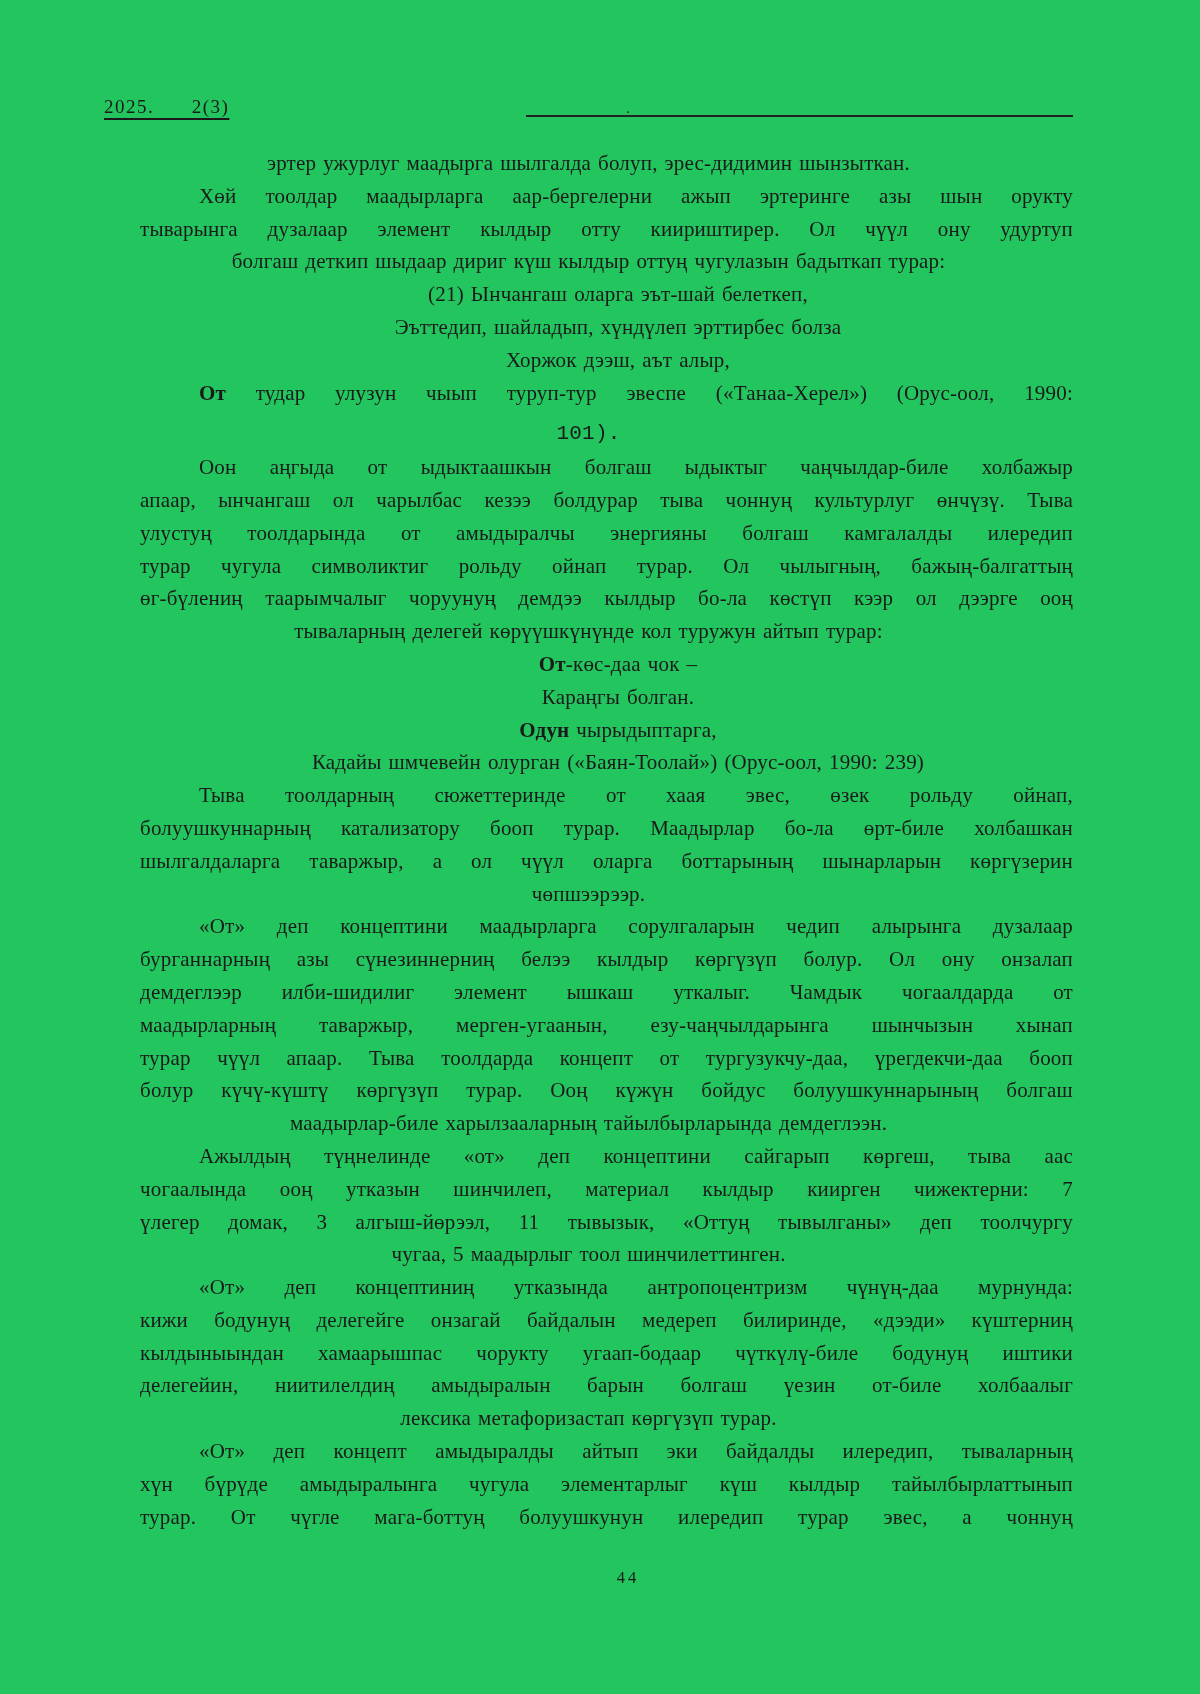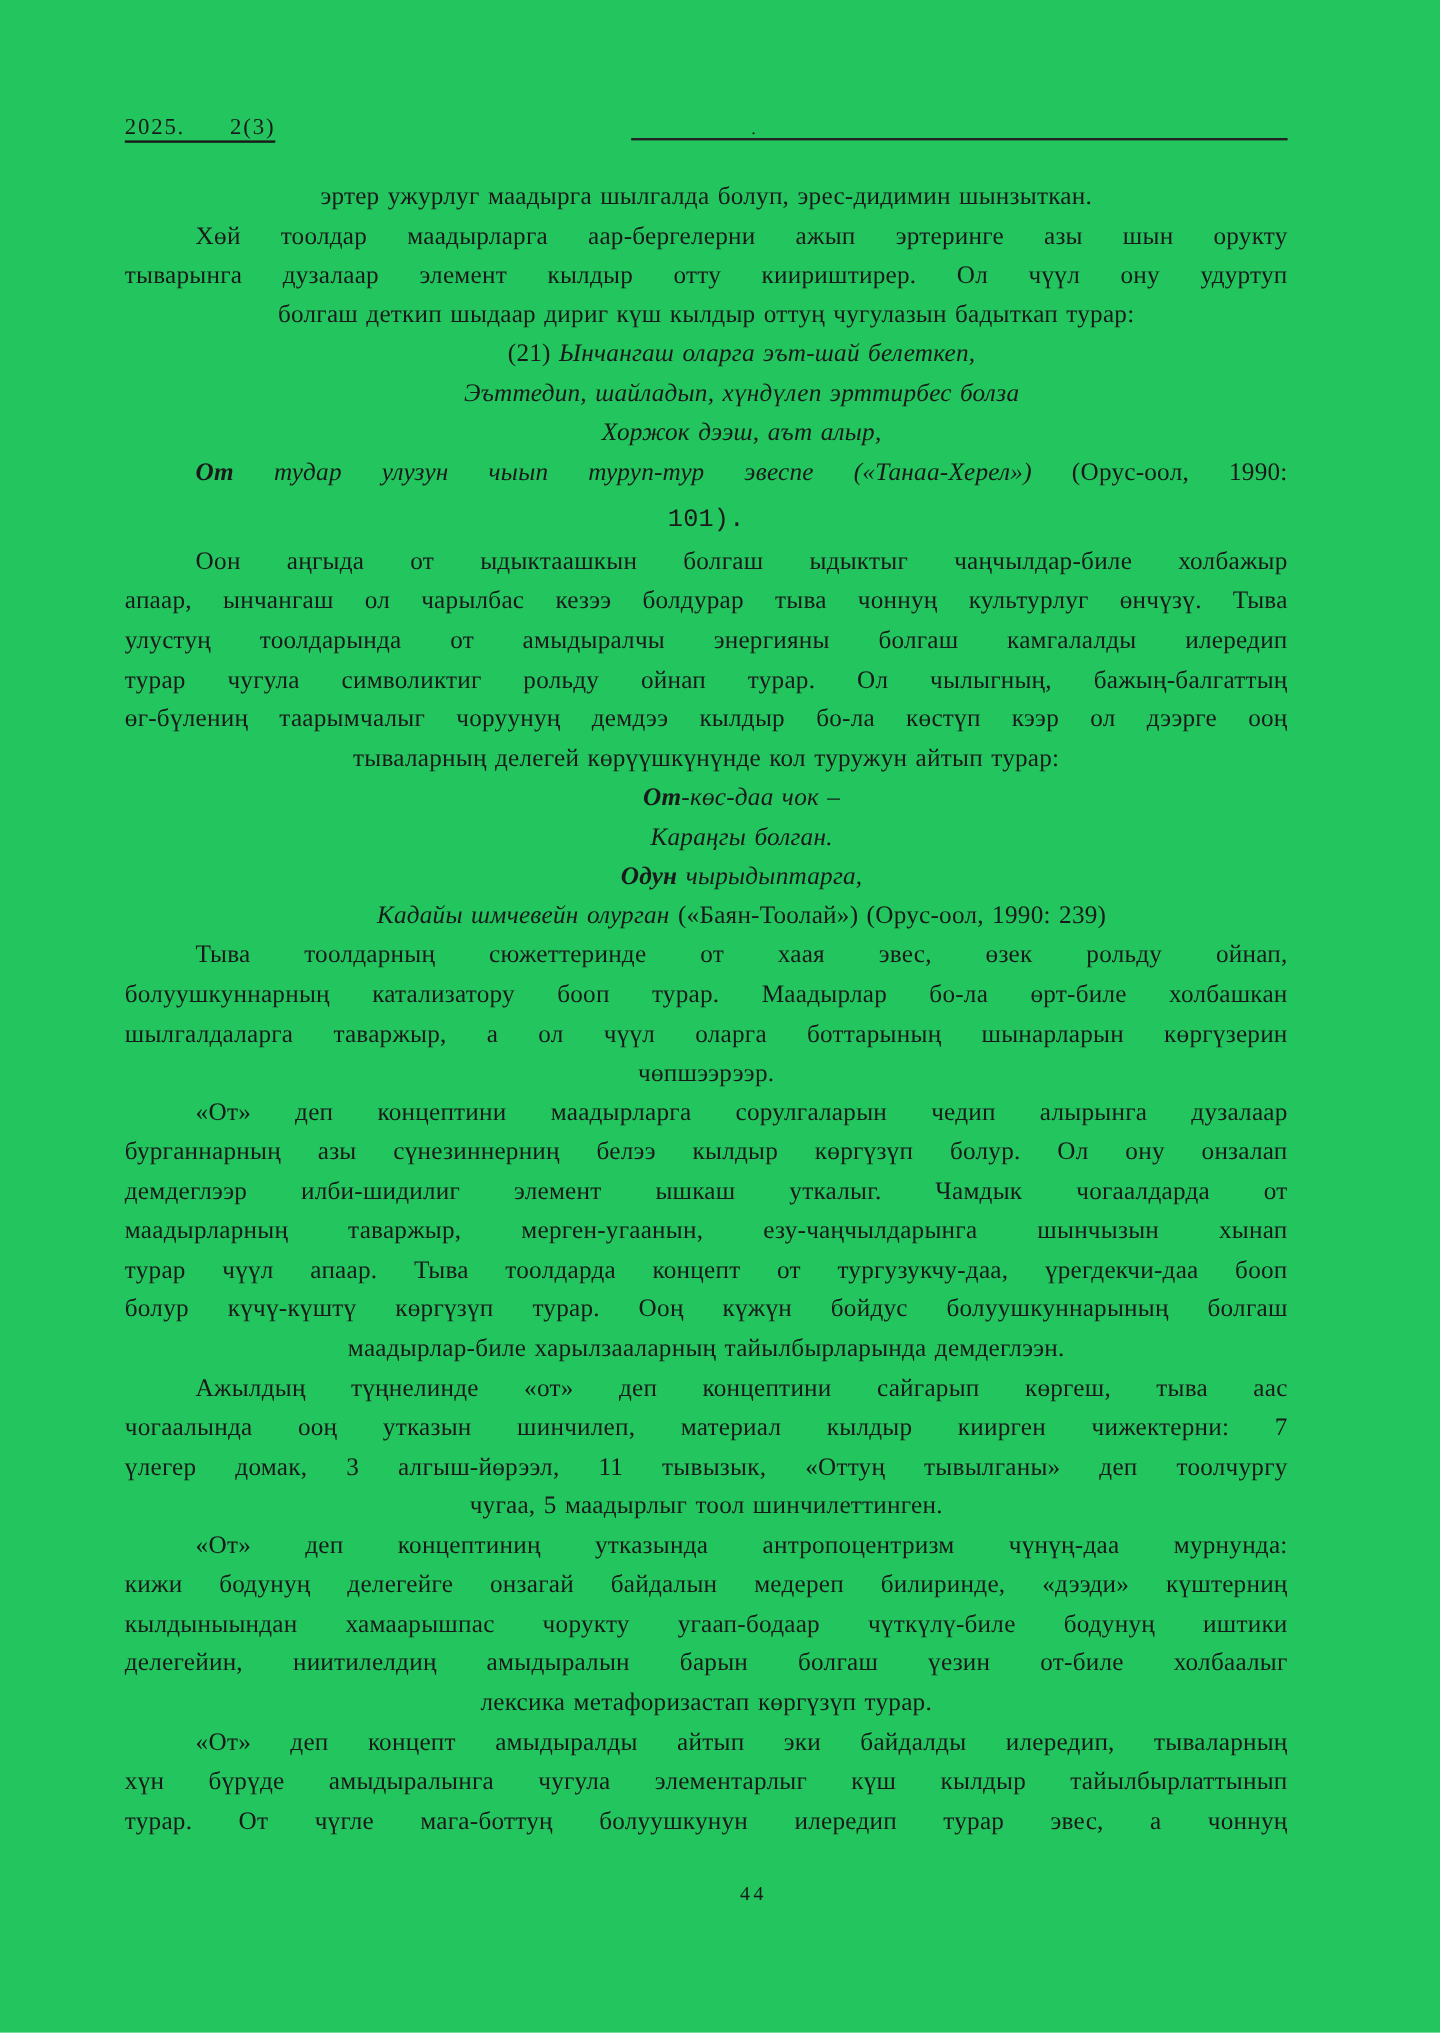--- a/index.html
+++ b/index.html
@@ -57,25 +57,25 @@
     letter-spacing: 0.2px;
     word-spacing: 1.5px;
   }
   .line {
     height: 32.8px;
     line-height: 32.8px;
     text-align: center;
     white-space: normal;
   }
   .line.ind  { padding-left: 59px; }
-  .line.fill { text-align: justify; text-align-last: justify; }
+  .line.fill { text-align: justify; text-align-last: justify; margin-left: 36px; }
   .line.gap  { margin-top: 9px; font-family: Liberation Mono, monospace; }
   .s-r { font-style: normal; }
-  .s-i { font-style: italic; }
-  .s-b { font-style: italic; font-weight: bold; }
+  .s-i { }
+  .s-b { font-weight: bold; }
   
   .pagenum {
     position: absolute;
     top: 1568px;
     left: 0;
     width: 100%;
     text-align: center;
     font-size: 16.5px;
     letter-spacing: 3px;
     color: #1a1a1a;

